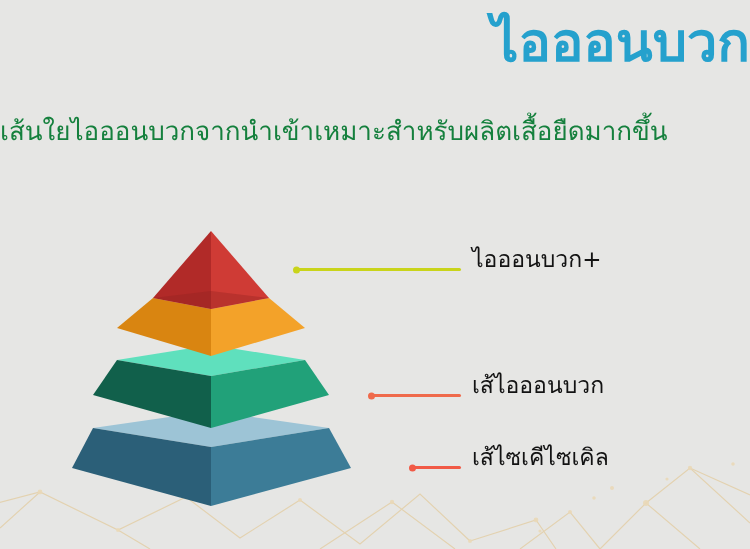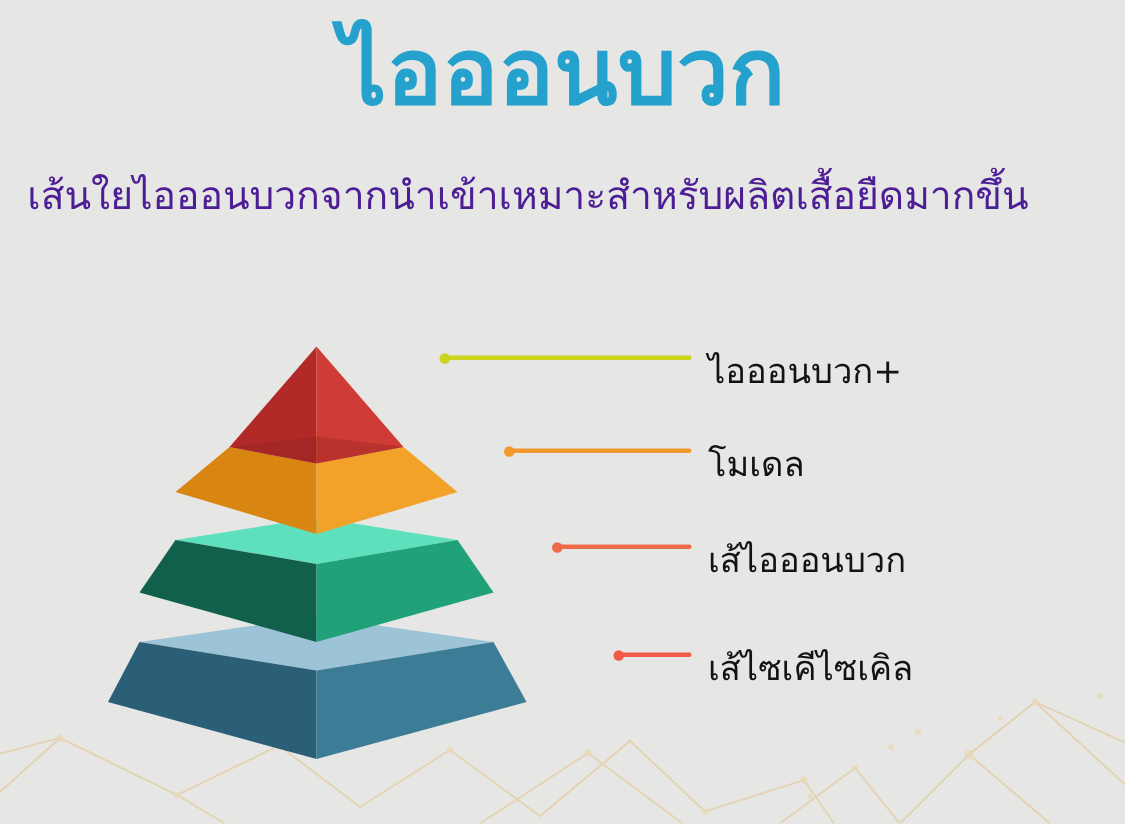--- a/index.html
+++ b/index.html
@@ -31,55 +31,54 @@
     height: 549px;
     pointer-events: none;
   }
 
   
   #title {
     position: absolute;
     left: 0;
     top: 12px;
     width: 750px;
-    text-align: center;
-    font-size: 62px;
+    text-align: right;
+    font-size: 54px;
     line-height: 1.15;
     font-weight: 700;
     letter-spacing: 0px;
     color: #25a1cd;
     white-space: nowrap;
   }
   #subtitle {
     position: absolute;
     left: 0;
     top: 116px;
     width: 704px;
-    text-align: center;
     font-size: 26px;
     line-height: 1.2;
     font-weight: 400;
-    color: #4c1d95;
+    color: #15803d;
     white-space: nowrap;
   }
 
   
   #pyramid {
     position: absolute;
     left: 55px;
     top: 215px;
     width: 320px;
     height: 300px;
   }
 
   
   .legend-row {
     position: absolute;
     display: flex;
-    align-items: flex-start;
+    align-items: flex-end;
     height: 34px;
   }
   .leader {
     position: relative;
     height: 3px;
     border-radius: 2px;
     flex: none;
   }
   .leader .nub {
     position: absolute;
@@ -174,26 +173,20 @@
     </g>
   </svg>
 
   <div class="legend-row" id="legend-row-0">
     <span class="leader" style="width:165px;background:#c9d41a;">
       <span class="nub" style="background:#c9d41a;"></span>
     </span>
     <span class="legend-label">ไอออนบวก+</span>
   </div>
 
-  <div class="legend-row" id="legend-row-1">
-    <span class="leader" style="width:122px;background:#f2992d;">
-      <span class="nub" style="background:#f2992d;"></span>
-    </span>
-    <span class="legend-label">โมเดล</span>
-  </div>
 
   <div class="legend-row" id="legend-row-2">
     <span class="leader" style="width:90px;background:#ef6a4b;">
       <span class="nub" style="background:#ef6a4b;"></span>
     </span>
     <span class="legend-label">เส้ไอออนบวก</span>
   </div>
 
   <div class="legend-row" id="legend-row-3">
     <span class="leader" style="width:49px;background:#f15a46;">

